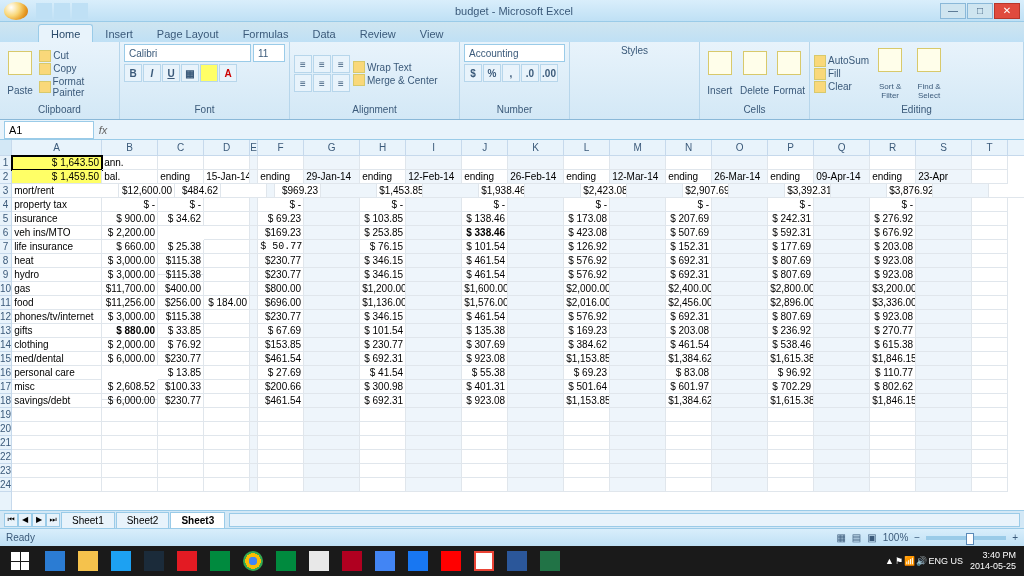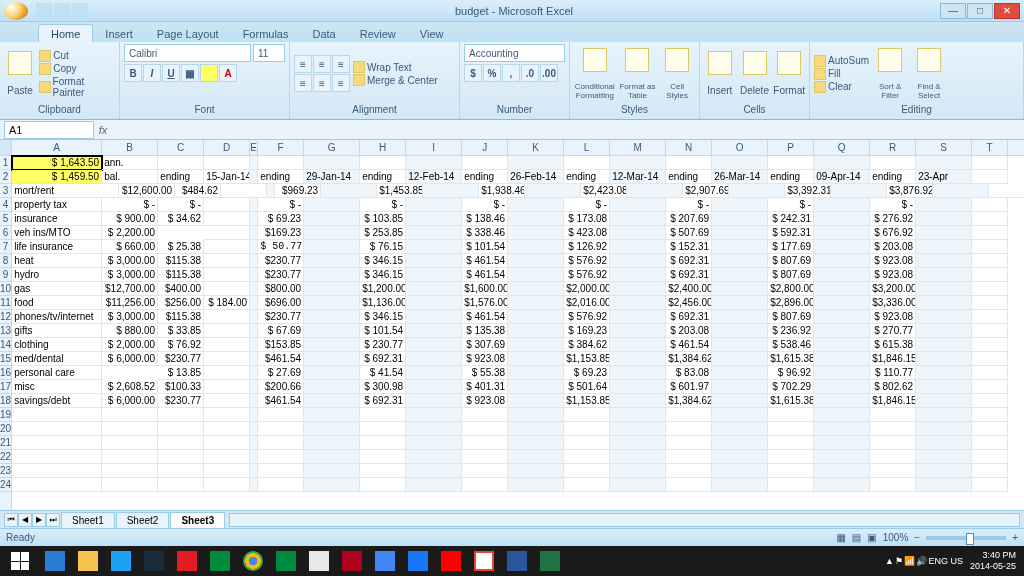--- a/index.html
+++ b/index.html
@@ -185,34 +185,20 @@
         <span class="tbtn">$</span>
         <span class="tbtn">%</span>
         <span class="tbtn">,</span>
         <span class="tbtn">.0</span>
         <span class="tbtn">.00</span>
       </div>
     </div>
     <div class="group-label">Number</div>
   </div>
   <div class="group" style="width:130px">
-    <div class="group-body">
-      <div class="big-btn" style="width:42px">
-          <span class="ic"></span>
-          <span style="font-size:8px;text-align:center">Conditional Formatting</span>
-        </div>
-      <div class="big-btn" style="width:38px">
-          <span class="ic"></span>
-          <span style="font-size:8px;text-align:center">Format as Table</span>
-        </div>
-      <div class="big-btn" style="width:36px">
-          <span class="ic"></span>
-          <span style="font-size:8px;text-align:center">Cell Styles</span>
-        </div>
-    </div>
     <div class="group-label">Styles</div>
   </div>
   <div class="group" style="width:110px">
     <div class="group-body">
       <div class="big-btn" style="width:34px">
           <span class="ic"></span>
           <span>Insert</span>
         </div>
       <div class="big-btn" style="width:34px">
           <span class="ic"></span>
@@ -426,21 +412,21 @@
         <div class="datarow">
           <div class="cell t" style="width: 90px;">veh ins/MTO</div>
           <div class="cell" style="width: 56px;">$  2,200.00</div>
           <div class="cell" style="width: 46px; margin-top: 48px;">$ 84.62</div>
           <div class="cell" style="width: 46px;"></div>
           <div class="cell bnd" style="width: 8px;"></div>
           <div class="cell" style="width: 46px;">$169.23</div>
           <div class="cell bnd" style="width: 56px;"></div>
           <div class="cell" style="width: 46px;">$ 253.85</div>
           <div class="cell bnd" style="width: 56px;"></div>
-          <div class="cell" style="width: 46px;">$ 338.46</div>
+          <div class="cell" style="width: 46px; font-weight: bold;">$ 338.46</div>
           <div class="cell bnd" style="width: 56px;"></div>
           <div class="cell" style="width: 46px;">$ 423.08</div>
           <div class="cell bnd" style="width: 56px;"></div>
           <div class="cell" style="width: 46px;">$ 507.69</div>
           <div class="cell bnd" style="width: 56px;"></div>
           <div class="cell" style="width: 46px;">$ 592.31</div>
           <div class="cell bnd" style="width: 56px;"></div>
           <div class="cell" style="width: 46px;">$ 676.92</div>
           <div class="cell bnd" style="width: 56px;"></div>
           <div class="cell" style="width: 36px;"></div>
@@ -506,21 +492,21 @@
           <div class="cell" style="width: 46px;">$ 692.31</div>
           <div class="cell bnd" style="width: 56px;"></div>
           <div class="cell" style="width: 46px;">$ 807.69</div>
           <div class="cell bnd" style="width: 56px;"></div>
           <div class="cell" style="width: 46px;">$ 923.08</div>
           <div class="cell bnd" style="width: 56px;"></div>
           <div class="cell" style="width: 36px;"></div>
         </div>
         <div class="datarow">
           <div class="cell t" style="width: 90px;">gas</div>
-          <div class="cell" style="width: 56px;">$12,700.00</div>
+          <div class="cell" style="width: 56px;">$11,700.00</div>
           <div class="cell" style="width: 46px;">$400.00</div>
           <div class="cell" style="width: 46px;"></div>
           <div class="cell bnd" style="width: 8px;"></div>
           <div class="cell" style="width: 46px;">$800.00</div>
           <div class="cell bnd" style="width: 56px;"></div>
           <div class="cell" style="width: 46px;">$1,200.00</div>
           <div class="cell bnd" style="width: 56px;"></div>
           <div class="cell" style="width: 46px;">$1,600.00</div>
           <div class="cell bnd" style="width: 56px;"></div>
           <div class="cell" style="width: 46px;">$2,000.00</div>
@@ -572,21 +558,21 @@
           <div class="cell" style="width: 46px;">$ 692.31</div>
           <div class="cell bnd" style="width: 56px;"></div>
           <div class="cell" style="width: 46px;">$ 807.69</div>
           <div class="cell bnd" style="width: 56px;"></div>
           <div class="cell" style="width: 46px;">$ 923.08</div>
           <div class="cell bnd" style="width: 56px;"></div>
           <div class="cell" style="width: 36px;"></div>
         </div>
         <div class="datarow">
           <div class="cell t" style="width: 90px;">gifts</div>
-          <div class="cell" style="width: 56px;">$    880.00</div>
+          <div class="cell" style="width: 56px; font-weight: bold;">$    880.00</div>
           <div class="cell" style="width: 46px;">$ 33.85</div>
           <div class="cell" style="width: 46px;"></div>
           <div class="cell bnd" style="width: 8px;"></div>
           <div class="cell" style="width: 46px;">$ 67.69</div>
           <div class="cell bnd" style="width: 56px;"></div>
           <div class="cell" style="width: 46px;">$ 101.54</div>
           <div class="cell bnd" style="width: 56px;"></div>
           <div class="cell" style="width: 46px;">$ 135.38</div>
           <div class="cell bnd" style="width: 56px;"></div>
           <div class="cell" style="width: 46px;">$ 169.23</div>

